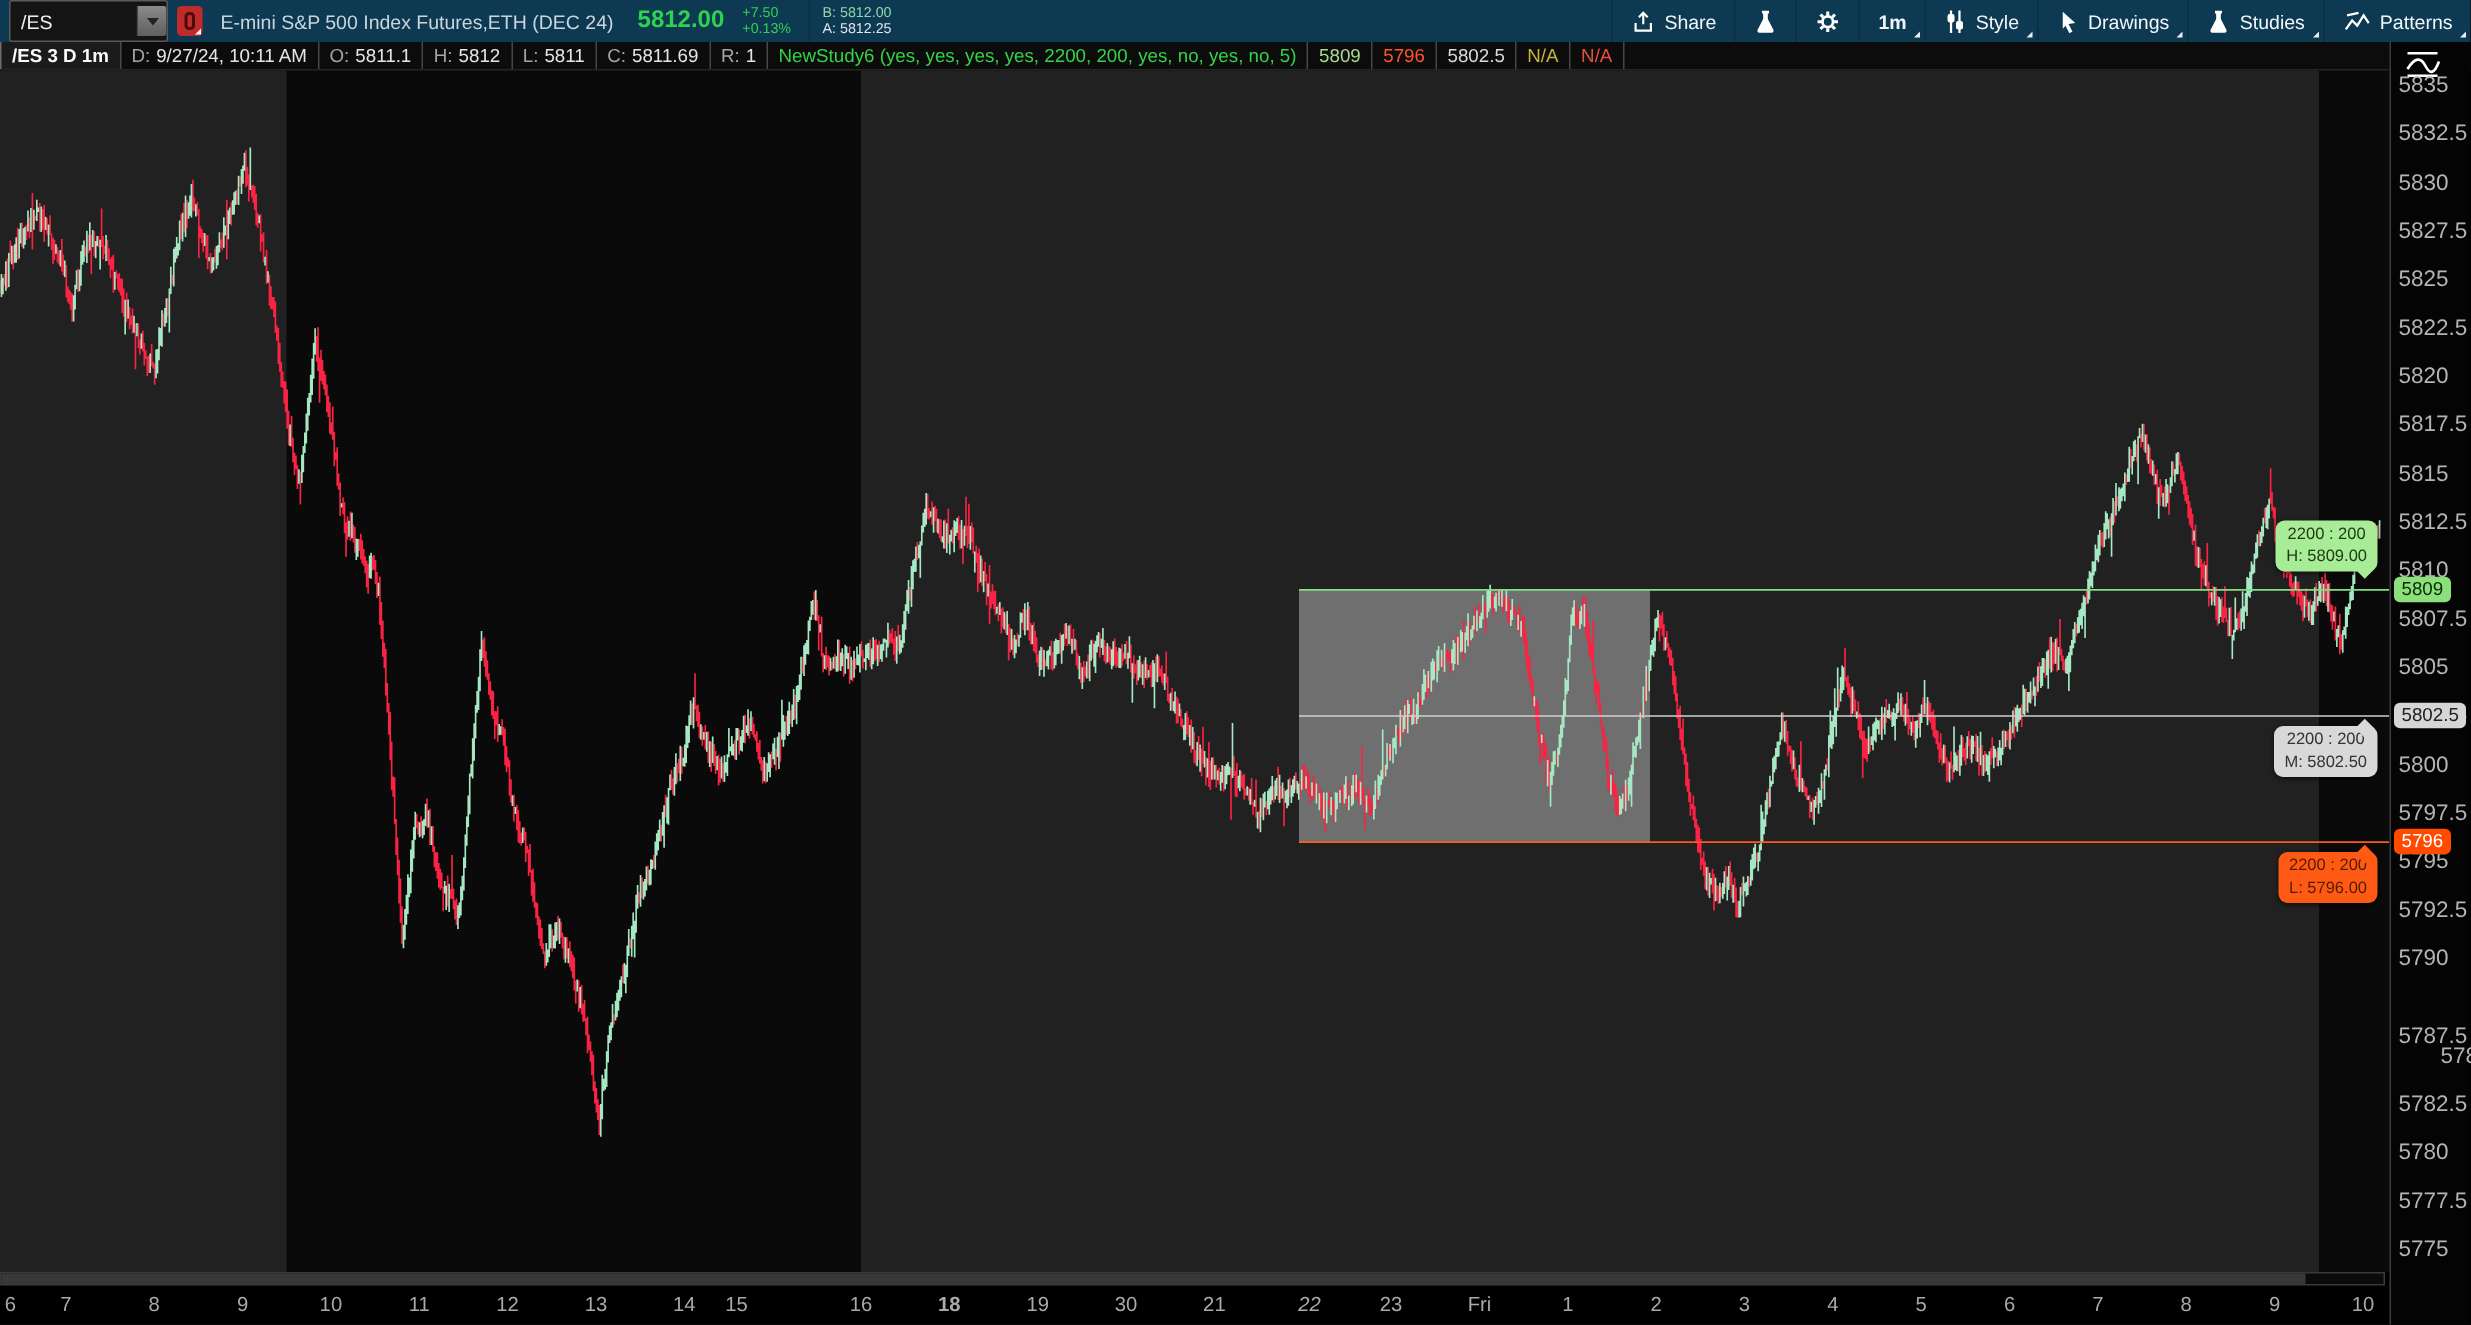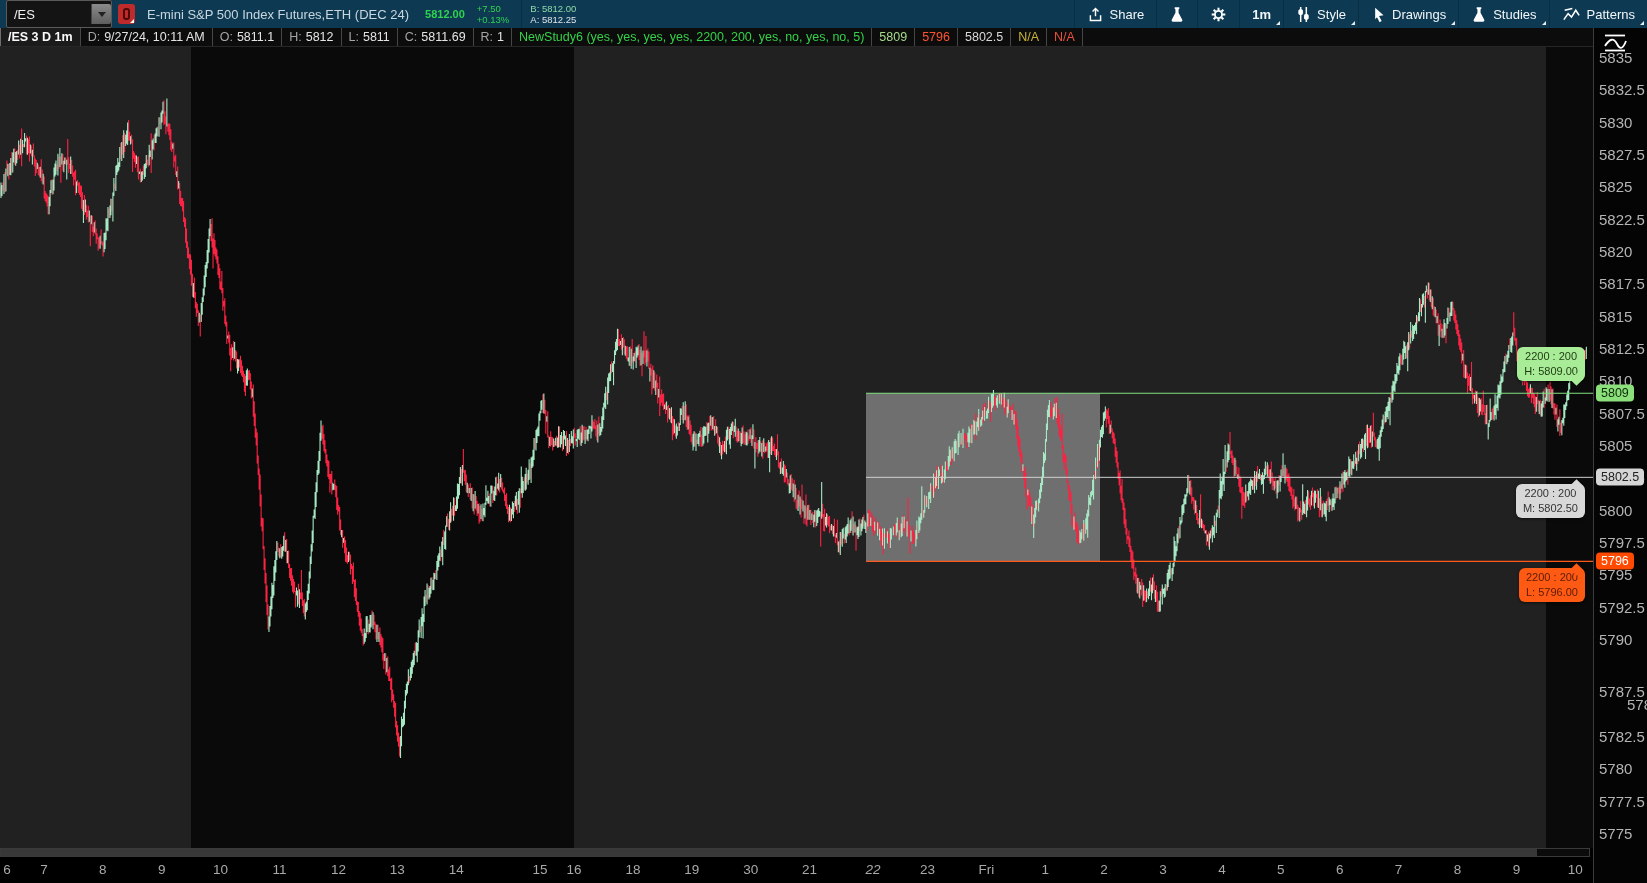--- a/index.html
+++ b/index.html
@@ -14,21 +14,21 @@
   .sym-text{flex:1;padding-left:7px;color:#f0f0f0;font-size:13px;}
   .sym-drop{width:20px;height:20px;background:linear-gradient(#8a8a8a,#5f5f5f);
     border-left:1px solid #444;display:flex;align-items:center;justify-content:center;border-radius:0 2px 2px 0;}
   .sym-drop i{width:0;height:0;border-left:4px solid transparent;border-right:4px solid transparent;border-top:5px solid #222;}
   .badge{position:relative;margin-left:6px;width:17px;height:20px;background:#bf2b2b;border-radius:3px;
     display:flex;align-items:center;justify-content:center;}
   .badge .slot{width:7px;height:12px;border:2px solid rgba(40,0,0,.75);border-radius:3px;}
   .badge .corner{position:absolute;right:1px;bottom:1px;width:0;height:0;
     border-left:4px solid transparent;border-bottom:4px solid #fff;}
   .tb-title{margin-left:12px;color:#c9d6de;}
-  .tb-last{margin-left:16px;color:#2fd24f;font-weight:bold;font-size:11px;}
+  .tb-last{margin-left:16px;color:#2fd24f;font-weight:bold;font-size:16px;}
   .mini-stack{margin-left:12px;display:flex;flex-direction:column;justify-content:center;font-size:9.5px;line-height:11px;}
   .tb-spacer{flex:1;}
   .tb-sep{width:1px;height:28px;background:#0a2e42;}
   .tb-btn{position:relative;height:28px;display:flex;align-items:center;gap:6px;padding:0 12px;cursor:default;color:#f2f6f9;}
   .tb-btn svg{display:block;}
   .corner-tri{position:absolute;right:3px;bottom:3px;width:0;height:0;
     border-left:4px solid transparent;border-bottom:4px solid #e8eef2;}
 
   
   #inforow{position:absolute;left:0;top:28px;width:1647px;height:19px;background:#0c0c0c;
@@ -266,23 +266,23 @@
 <div id="time-axis">
     <div class="hlabel" style="left: 7px;">6</div>
     <div class="hlabel" style="left: 43.9px;">7</div>
     <div class="hlabel" style="left: 102.8px;">8</div>
     <div class="hlabel" style="left: 161.7px;">9</div>
     <div class="hlabel" style="left: 220.6px;">10</div>
     <div class="hlabel" style="left: 279.5px;">11</div>
     <div class="hlabel" style="left: 338.4px;">12</div>
     <div class="hlabel" style="left: 397.3px;">13</div>
     <div class="hlabel" style="left: 456.2px;">14</div>
-    <div class="hlabel" style="left: 540px;">15</div>
+    <div class="hlabel" style="left: 491px;">15</div>
     <div class="hlabel" style="left: 574px;">16</div>
-    <div class="hlabel" style="left: 632.9px;">18</div>
+    <div class="hlabel" style="left: 632.9px; font-weight: bold;">18</div>
     <div class="hlabel" style="left: 691.8px;">19</div>
     <div class="hlabel" style="left: 750.7px;">30</div>
     <div class="hlabel" style="left: 809.6px;">21</div>
     <div class="hlabel" style="left: 873px; font-style: italic;">22</div>
     <div class="hlabel" style="left: 927.4px;">23</div>
     <div class="hlabel" style="left: 986.3px;">Fri</div>
     <div class="hlabel" style="left: 1045.2px;">1</div>
     <div class="hlabel" style="left: 1104.1px;">2</div>
     <div class="hlabel" style="left: 1163px;">3</div>
     <div class="hlabel" style="left: 1221.9px;">4</div>

